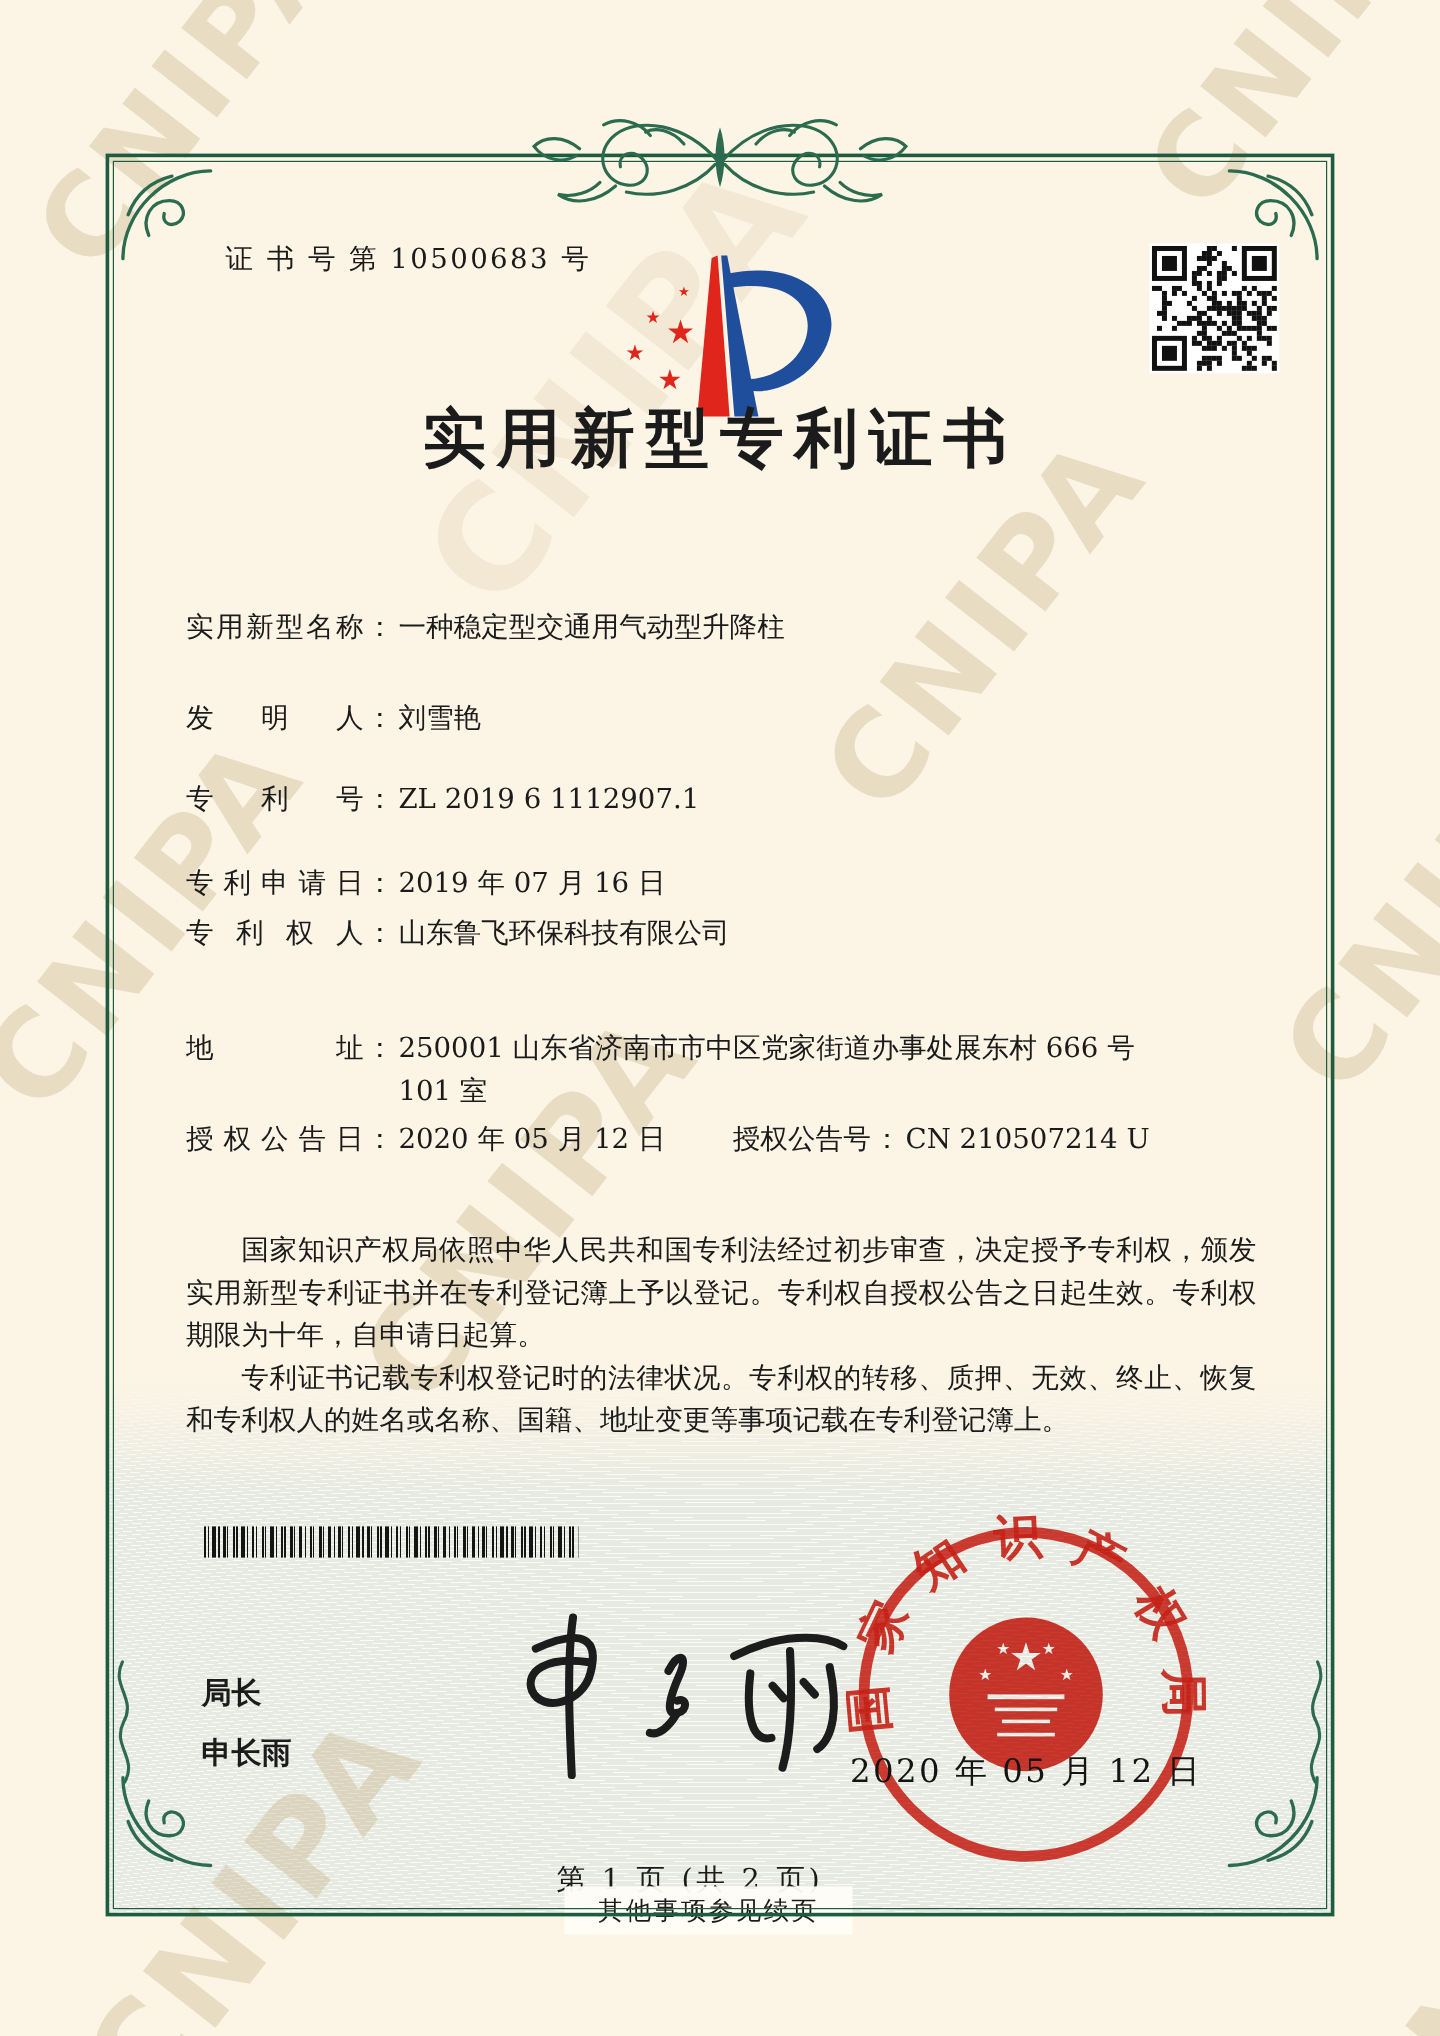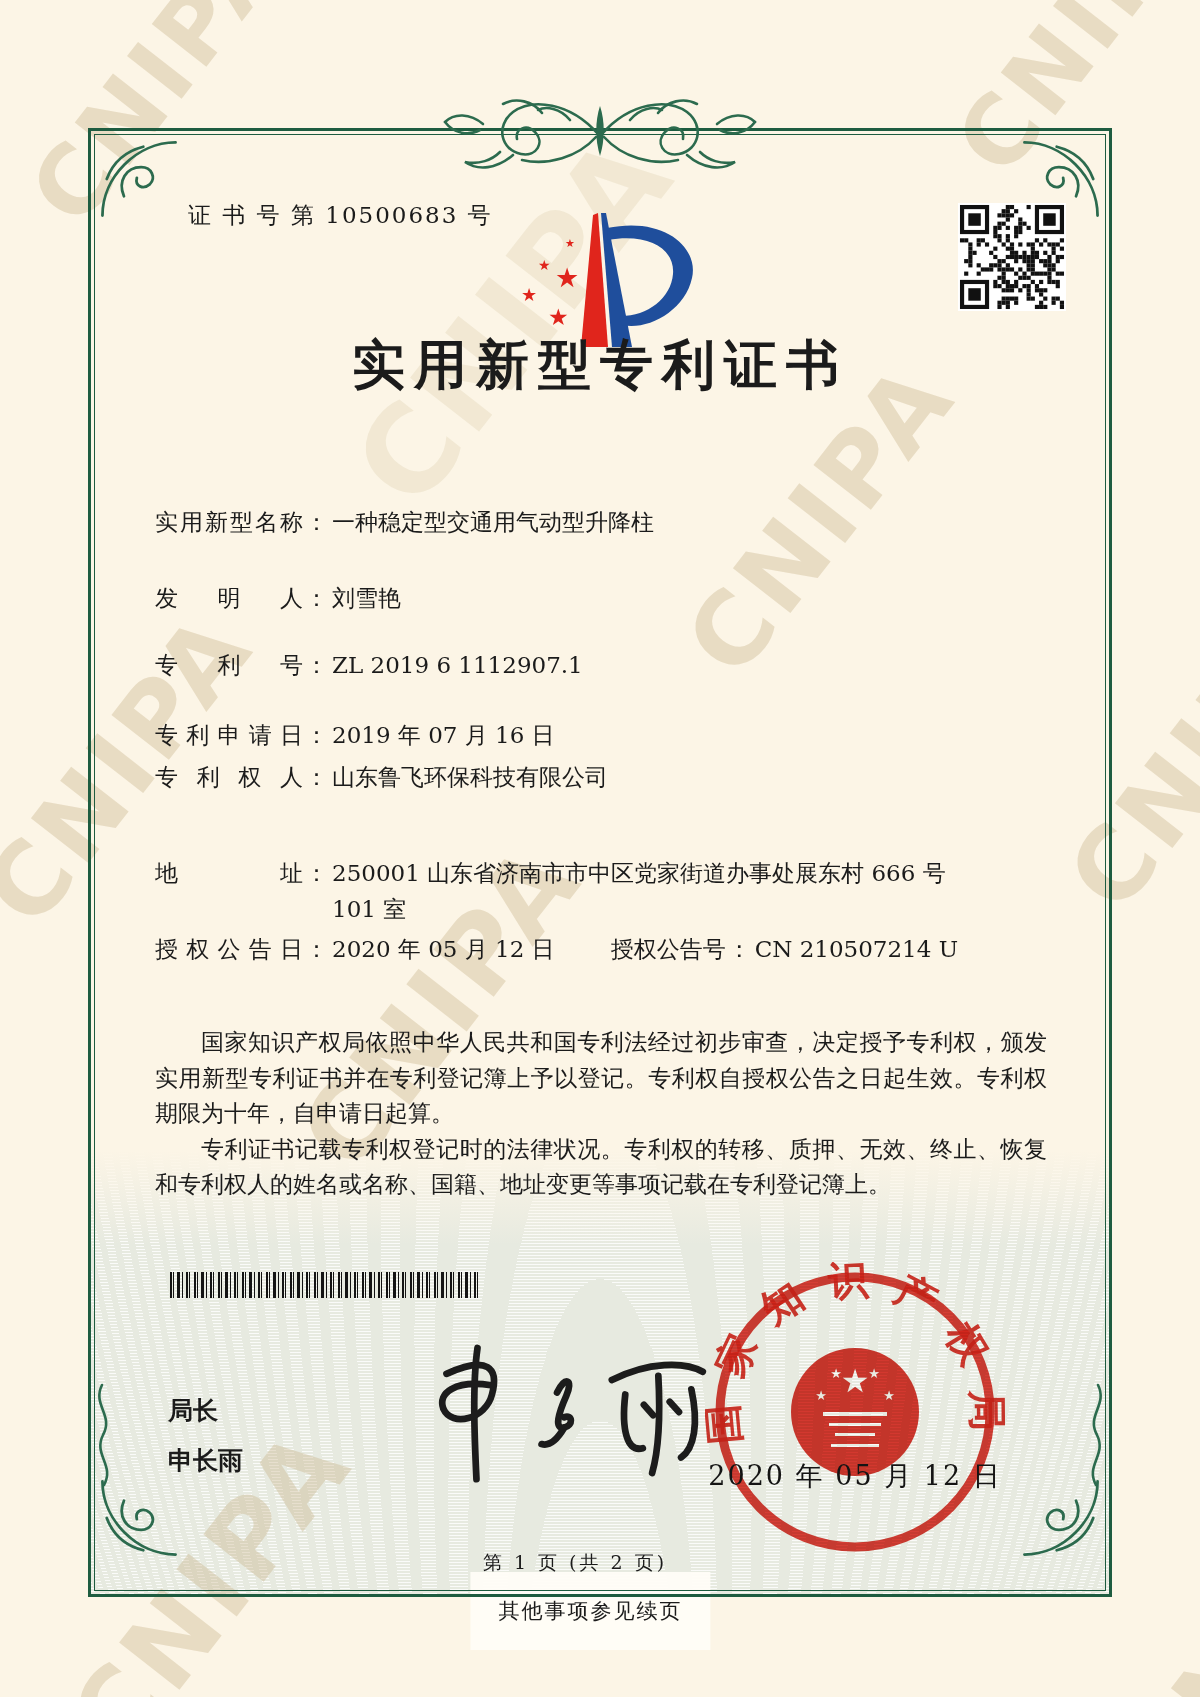--- a/index.html
+++ b/index.html
@@ -76,25 +76,25 @@
   .role{top:1376px;} .dname{top:1426px;}
   .sig{position:absolute; left:400px; top:1330px; z-index:2;}
   .sig path{stroke:#1c1c1c; fill:none; stroke-width:6.5; stroke-linecap:round; stroke-linejoin:round;}
   .seal{position:absolute; left:705px; top:1262px; z-index:3; mix-blend-mode:multiply;}
   .seal-date{
     position:absolute; left:690px; top:1458px; width:330px; text-align:center;
     font-size:27px; letter-spacing:2px; color:#141414; z-index:4;
   }
   .page-num{
     position:absolute; left:0; right:50px; top:1550px; text-align:center;
-    font-size:19px; z-index:2; letter-spacing:3px;
+    font-size:24px; z-index:2; letter-spacing:3px;
   }
   .note{
     position:absolute; left:50%; top:1572px; transform:translateX(-54%);
-    background:rgba(255,253,247,.95); padding:25px 28px; font-size:21px;
+    background:rgba(255,253,247,.95); padding:6px 28px; font-size:21px;
     letter-spacing:2px; z-index:2;
   }
 </style>
 </head>
 <body>
 
 <div class="page">
 
   <span class="wm" style="left:-14px;top:20px;font-size:95px;">CNIPA</span>
   <span class="wm" style="left:912px;top:-30px;font-size:95px;">CNIPA</span>

